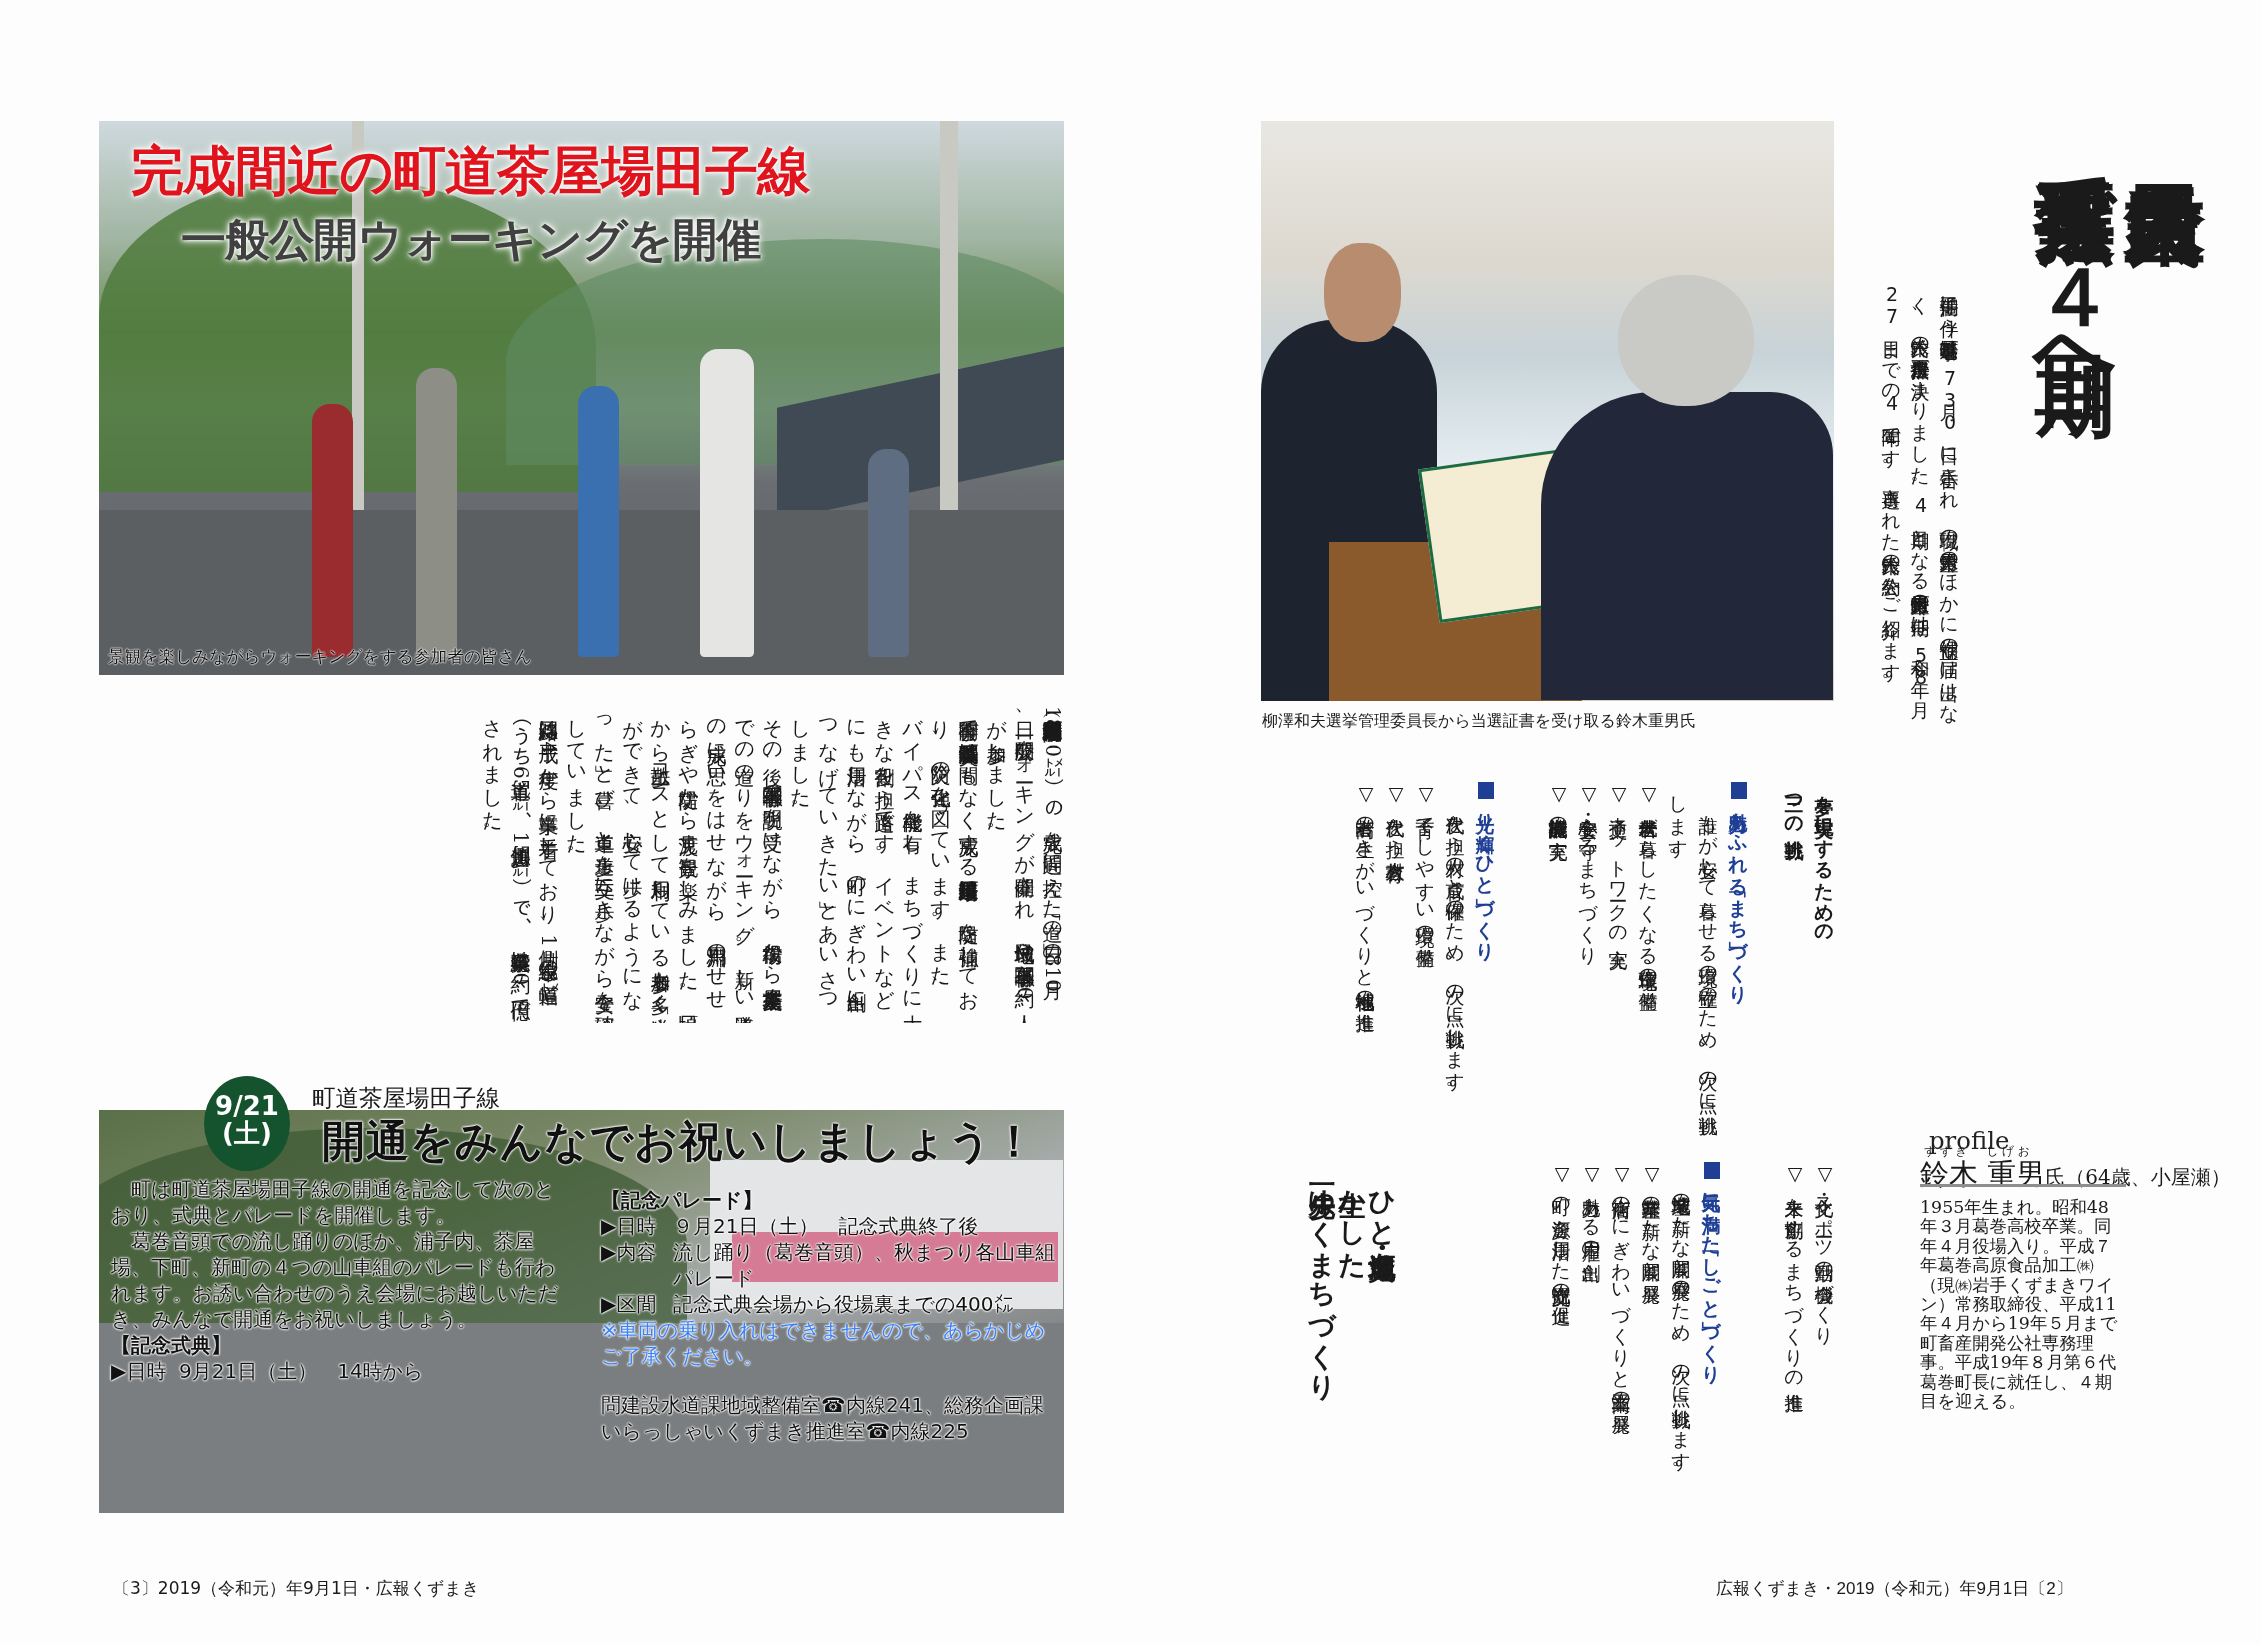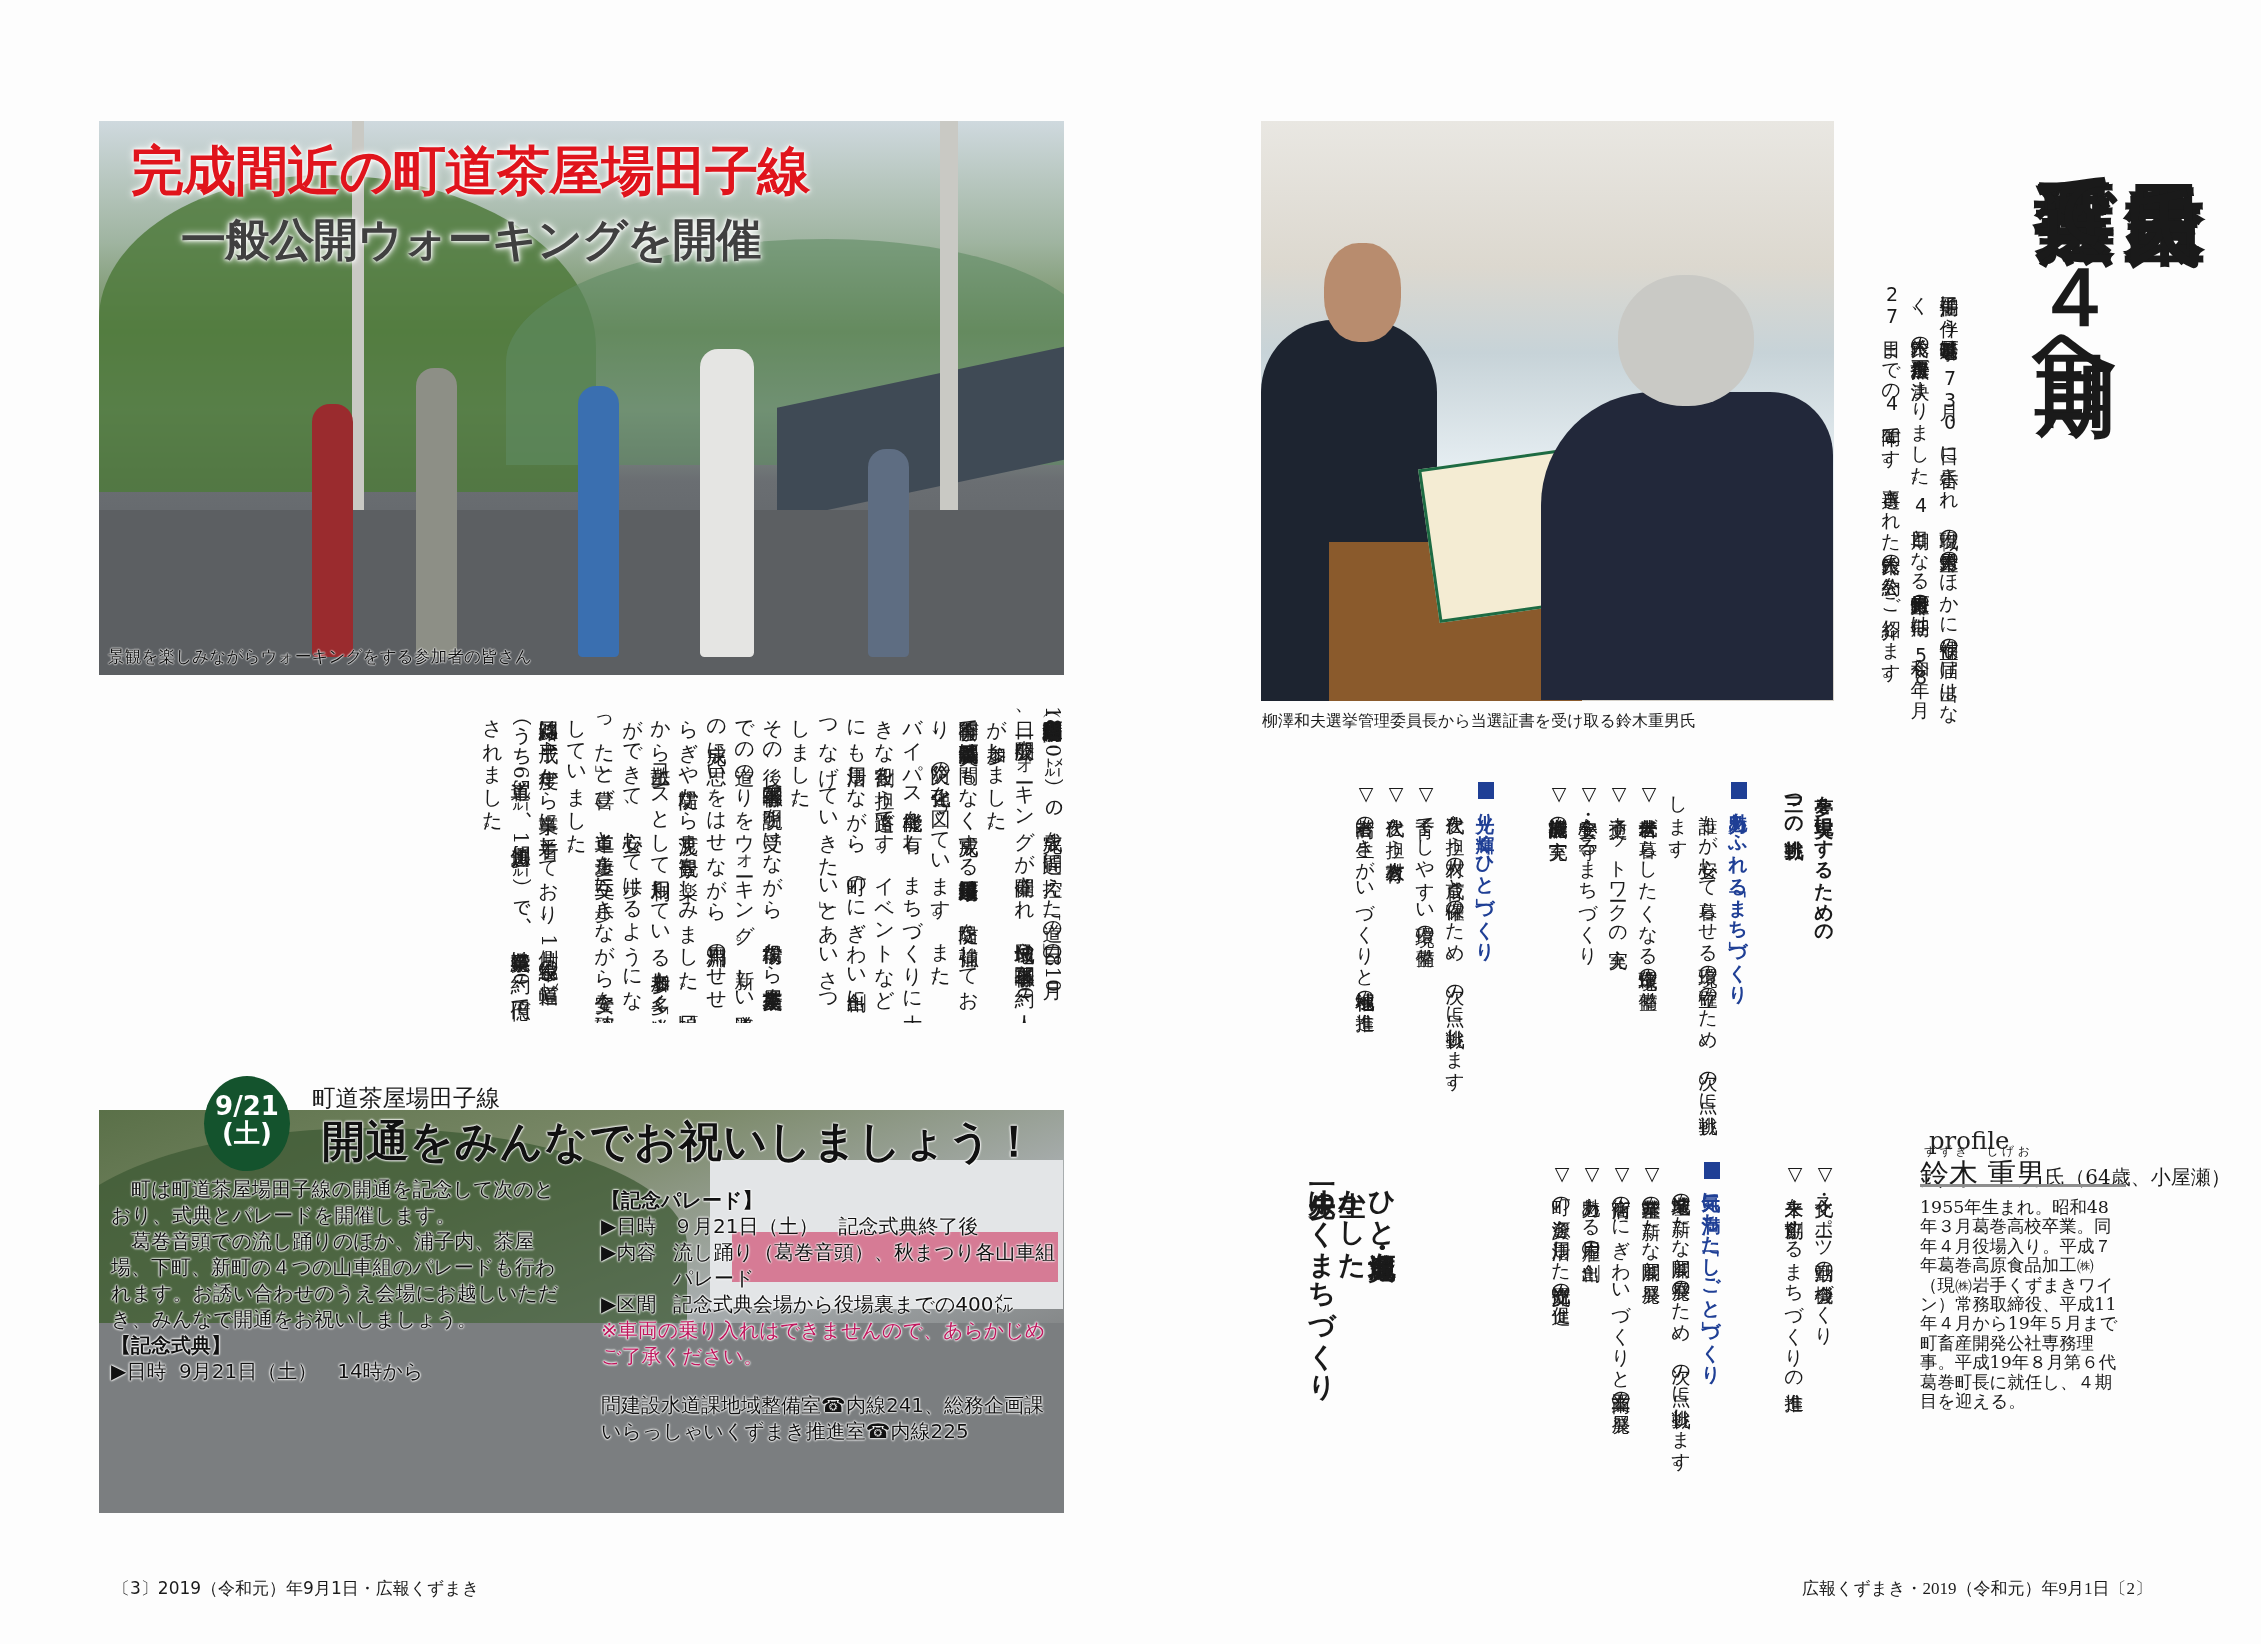--- a/index.html
+++ b/index.html
@@ -45,25 +45,25 @@
   .event-body { left:111px; top:1176px; width:461px; font-size:20px; line-height:26px; }
   .event-body p { margin:0; text-indent:1em; }
   .event-body .hd { font-weight:bold; text-indent:0; }
   .event-body .row { text-indent:0; display:flex; }
   .event-body .row .k { width:68px; flex:none; }
   .parade { left:601px; top:1187px; width:457px; font-size:20px; line-height:26px; }
   .parade p { margin:0; }
   .parade .hd { font-weight:bold; }
   .parade .row { display:flex; }
   .parade .row .k { width:72px; flex:none; }
-  .parade .note { color:#be185d; }
+  .parade .note { color:#3b82f6; }
   .parade .contact { margin-top:22.6px; }
 
   .footer-left { left:73px; top:1577px; font-family:"DejaVu Sans", sans-serif; font-size:17px; white-space:nowrap;margin-left:40px; }
-  .footer-right { left:1802px; top:1577px; font-family:Liberation Serif, serif; font-size:17px; white-space:nowrap; }
+  .footer-right { left:1716px; top:1577px; font-family:Liberation Sans, sans-serif; font-size:17px; white-space:nowrap; }
 
   
   .photo-cert { left:1261px; top:121px; width:573px; height:580px; overflow:hidden;
     background: linear-gradient(180deg,#e9e7e2 0%,#dcd8cf 25%,#c7d3d8 40%,#e6eef2 60%,#d4d0c8 100%); }
   .photo-cert .man1 { left:0; top:199px; width:176px; height:381px; background:#1d2430; border-radius:72px 72px 0 0; }
   .photo-cert .head1 { left:63px; top:122px; width:77px; height:99px; background:#b88c6e; border-radius:45%; }
   .photo-cert .man2 { left:280px; top:271px; width:292px; height:308px; background:#22283a; border-radius:113px 63px 0 0; }
   .photo-cert .head2 { left:357px; top:154px; width:136px; height:131px; background:#c9c9c5; border-radius:48%; }
   .photo-cert .podium { left:68px; top:421px; width:253px; height:159px; background:#8a5a2c; }
   .photo-cert .cert { left:167px; top:335px; width:176px; height:149px; background:#f4ecd3; border:3.6px solid #1d6b43; transform:rotate(-8deg); }

